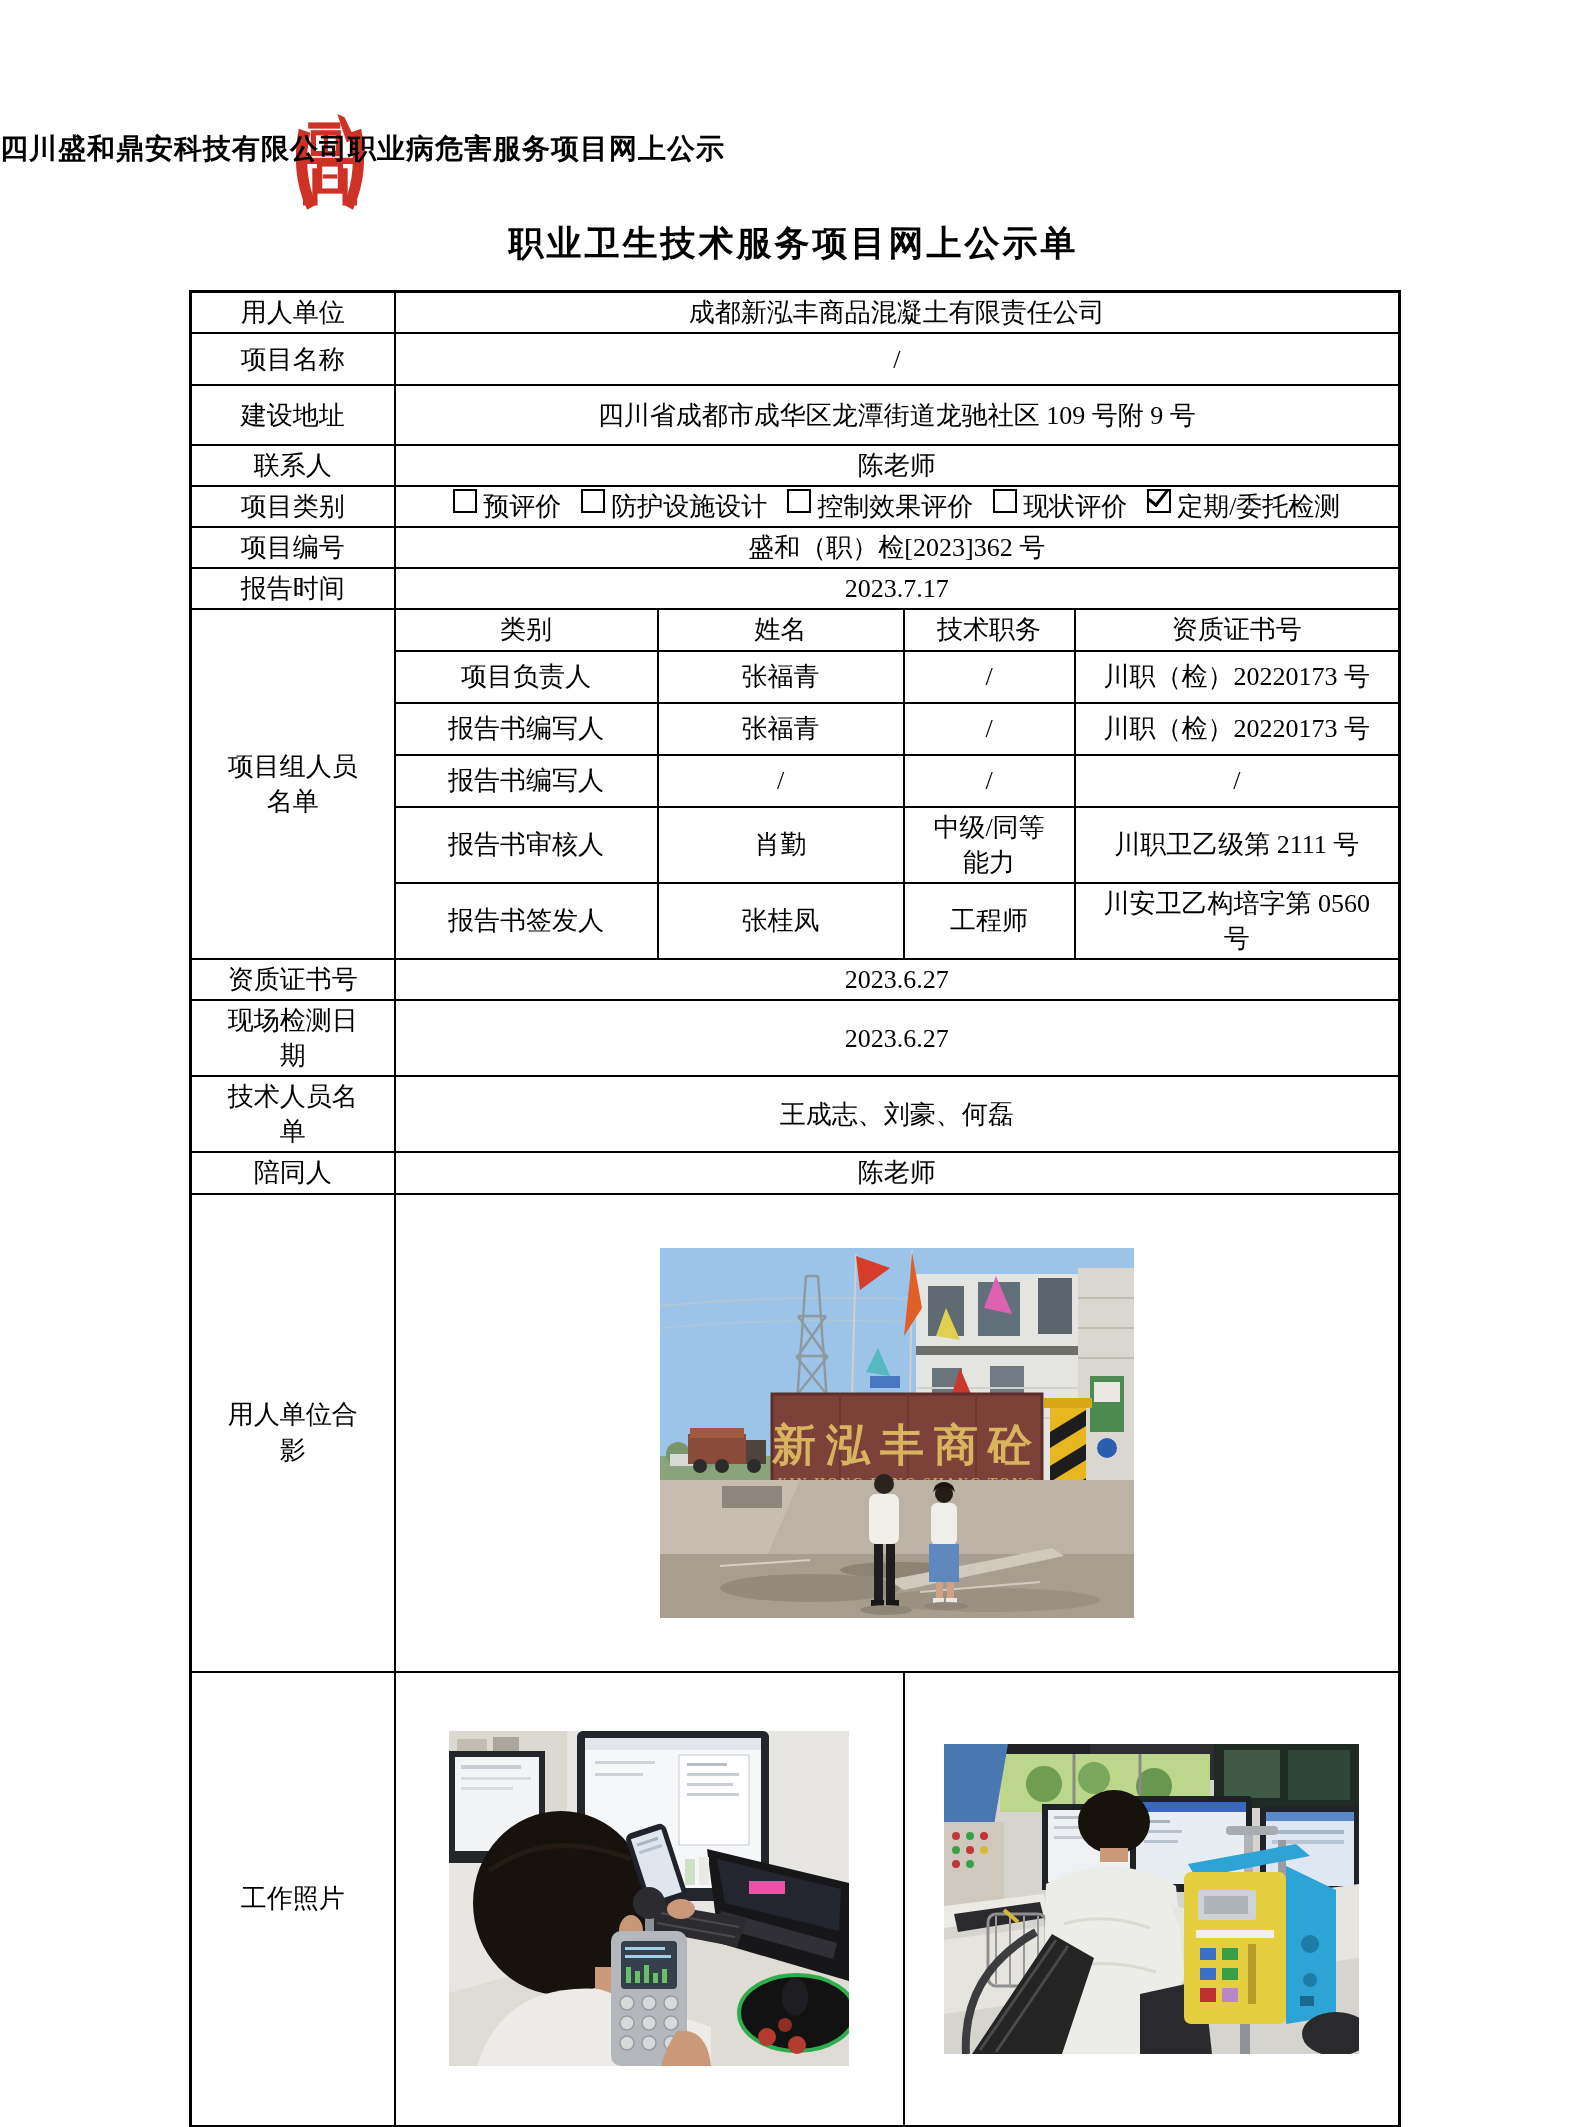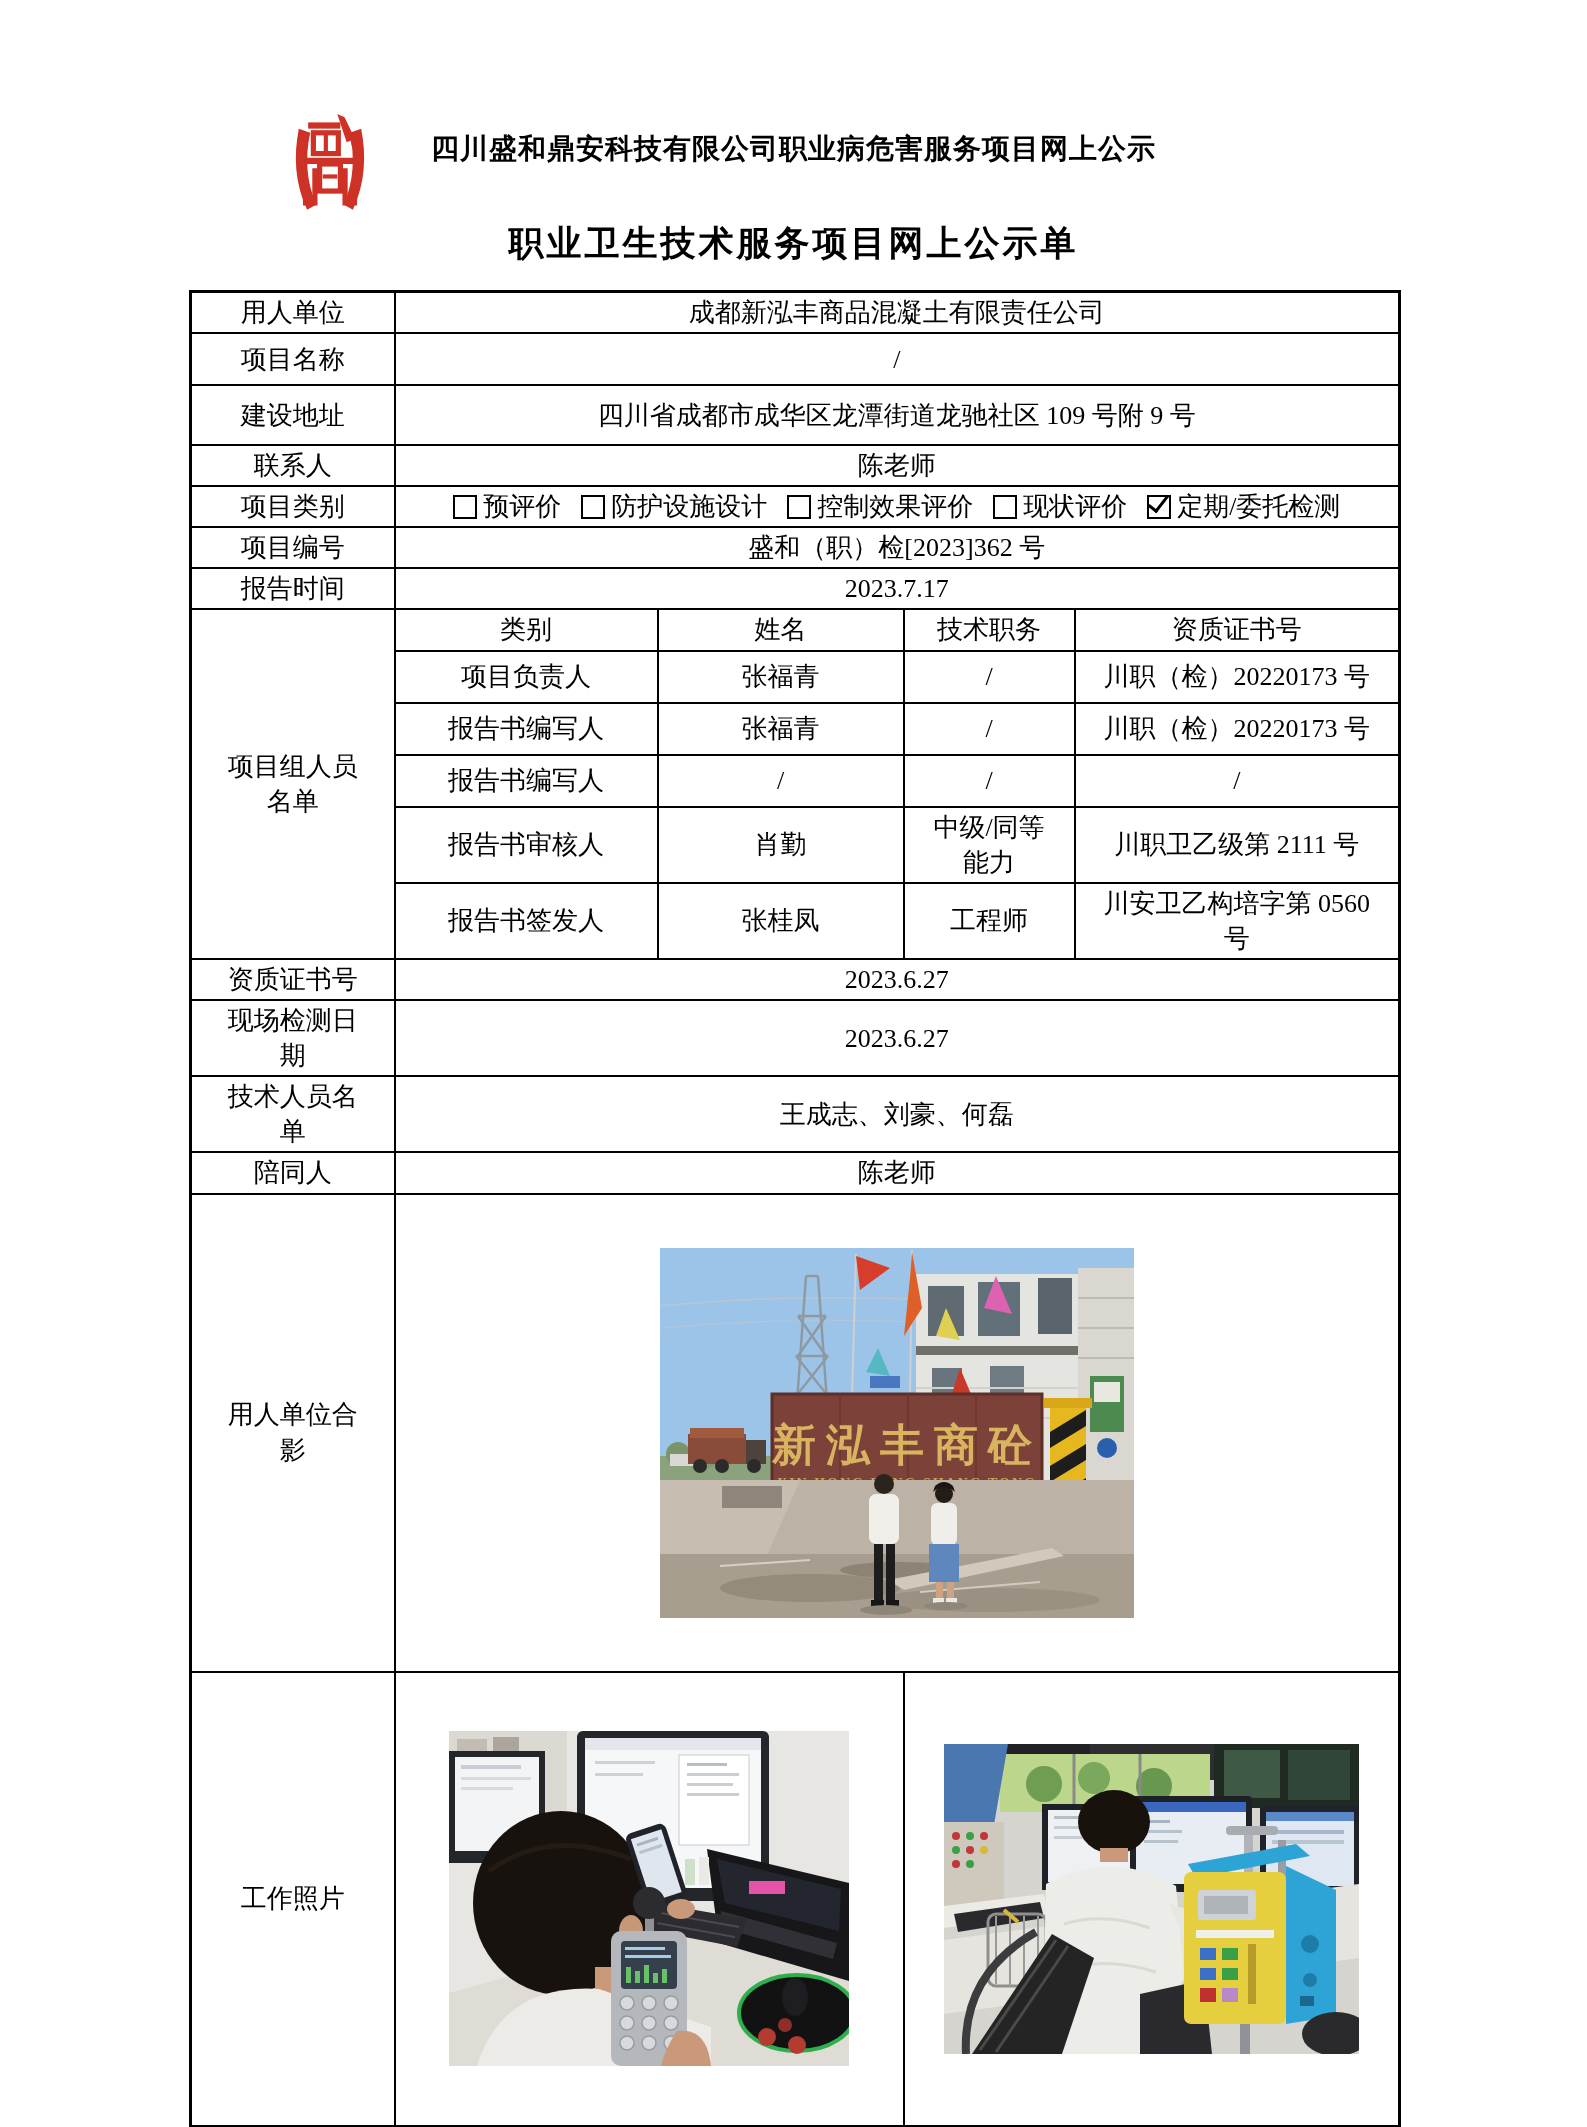--- a/index.html
+++ b/index.html
@@ -7,21 +7,21 @@
     position:relative;
     width:1587px;height:2127px;
     background:#ffffff;
     font-family:"Liberation Serif","DejaVu Serif",serif;
     color:#000;
     overflow:hidden;
   }
   .logo-wrap{position:absolute;left:290px;top:112px;width:80px;height:104px;}
   .banner{
     position:absolute;top:130px;left:0;width:100%;
-    text-align:center;font-size:28px;font-weight:bold;letter-spacing:1px;
+    text-align:left;font-size:28px;font-weight:bold;letter-spacing:1px;
   }
   .doc-title{
     position:absolute;top:220px;left:0;width:100%;
     text-align:center;font-size:35px;font-weight:bold;letter-spacing:3px;
   }
   table.form{
     position:absolute;left:189px;top:290px;width:1209px;
     border-collapse:collapse;table-layout:fixed;
     border:3px solid #000;
   }
@@ -30,21 +30,21 @@
     text-align:center;vertical-align:middle;
     font-size:26px;line-height:1.35;
     padding:2px 26px;
     overflow:hidden;
     word-break:break-all;
   }
   td.lab{padding:2px 14px;}
   td.photo-cell{padding:0;margin-left:21px;}
   .photo-box{display:flex;justify-content:center;align-items:center;width:100%;height:100%;}
   .opts{display:flex;justify-content:center;align-items:center;flex-wrap:nowrap;gap:20px;white-space:nowrap;}
-  .opt{display:inline-flex;align-items:center;}
+  .opt{display:inline-flex;align-items:flex-start;}
   .cb{
     width:20px;height:20px;border:2px solid #000;
     display:inline-block;margin-right:6px;position:relative;flex:none;
     background:#fff;
   }
   .cb.checked::after{
     content:"";position:absolute;left:4px;top:-6px;
     width:8px;height:18px;
     border-right:3px solid #000;border-bottom:3px solid #000;
     transform:rotate(38deg);

